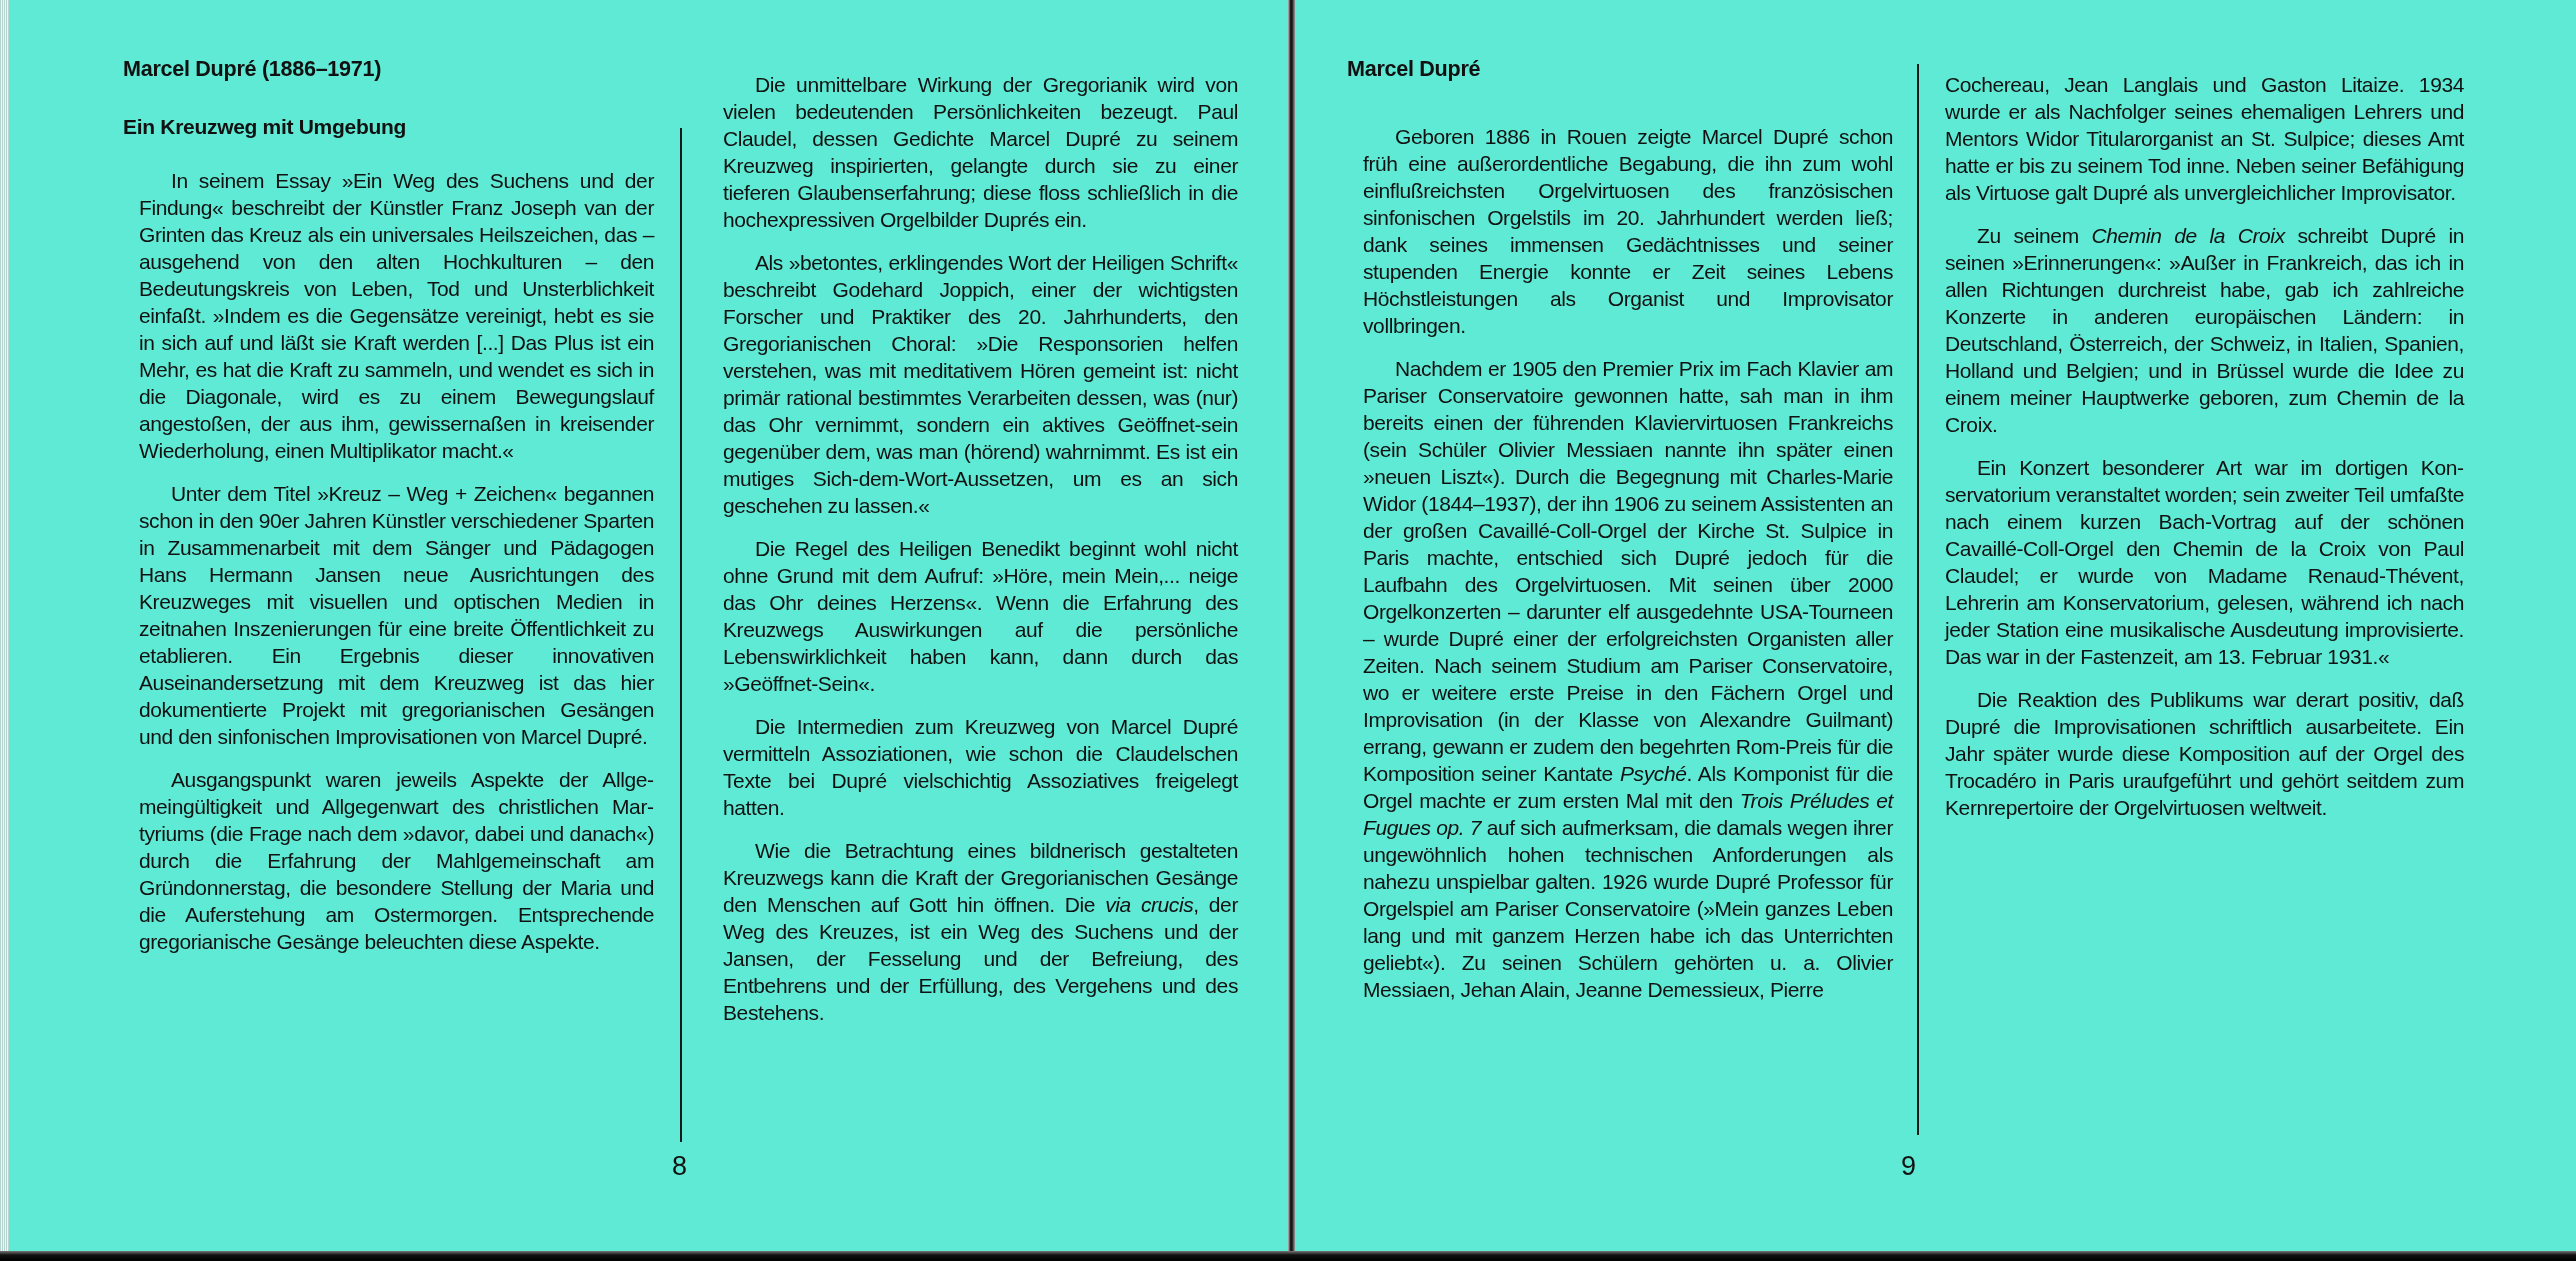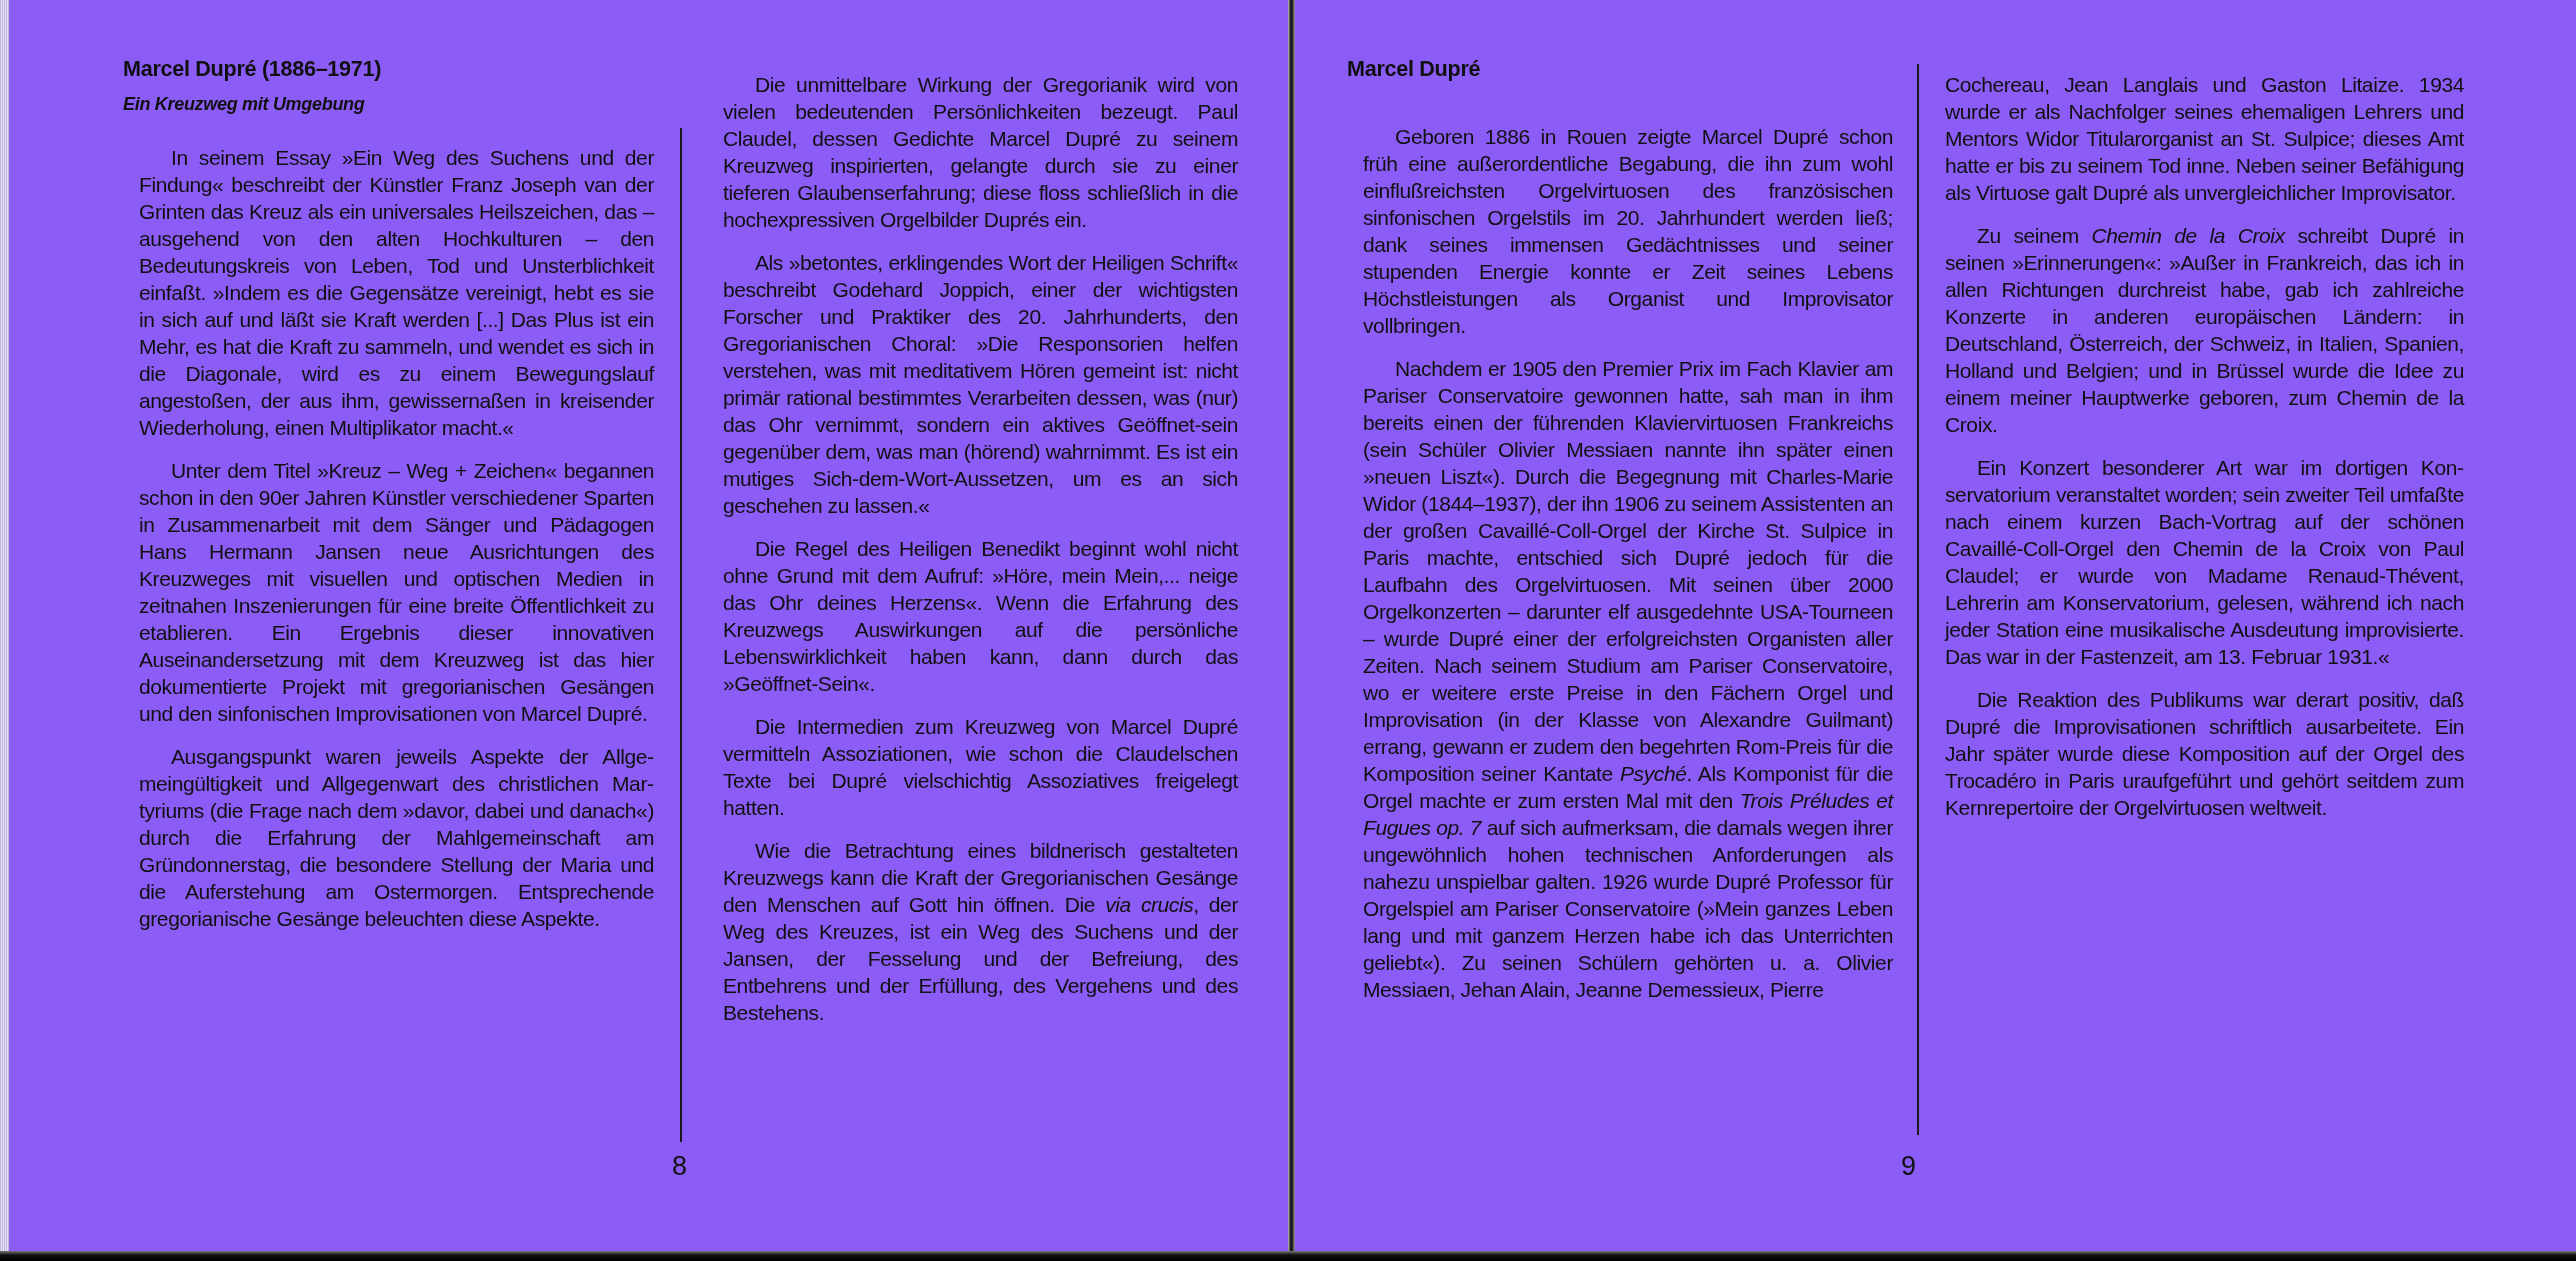--- a/index.html
+++ b/index.html
@@ -2,21 +2,21 @@
 <html style="font-size:10.8px"><head>
 <meta charset="utf-8">
 <style>
   html, body { margin: 0; padding: 0; }
   body {
     width: 2576px; height: 1261px; overflow: hidden;
     background: #ffffff; position: relative;
     font-family: "Liberation Sans", "DejaVu Sans", sans-serif;
     color: #111111;
   }
-  .spread { position: absolute; inset: 0; background: #8b5cf6; }
+  .spread { position: absolute; inset: 0; background: #5eead4; }
   .left-edge {
     position: absolute; left: 0; top: 0; width: 9.4px; height: 1253px;
     background: repeating-linear-gradient(90deg, #cfcfcf 0 0.7px, #ffffff 0.7px 2px);
     opacity: .8;
   }
   .gutter {
     position: absolute; left: 1288px; top: 0; width: 6.7px; height: 1261px;
     background: linear-gradient(90deg, #bdbdbd 0, #222 35%, #111 55%, #9a9a9a 100%);
   }
   .bottom-band {
@@ -27,21 +27,21 @@
   .column {
     position: absolute;
     font-size: 21px; line-height: 27px;
     text-align: justify; hyphens: manual;
     letter-spacing: -0.4px;
     transform-origin: left top;
   }
   .column p { margin: 16px; text-indent: 32px; }
   .column p.noindent { text-indent: 0; }
   .h-title { font-weight: bold; font-size: 21.6px; line-height: 28px; text-indent: 0; letter-spacing: -0.3px; }
-  .h-sub { font-weight: bold; font-size: 18px; line-height: 28px; text-indent: 0; margin-top: 7px; margin-bottom: 25.6px; letter-spacing: -0.3px; font-style: italic; }
+  .h-sub { font-weight: bold; font-size: 21px; line-height: 28px; text-indent: 0; margin-top: 30px; margin-bottom: 25.6px; letter-spacing: -0.3px; }
   .page-num {
     position: absolute; font-size: 27px; line-height: 27px;
     font-family: "Liberation Sans", sans-serif; color: #111;
   }
   em { font-style: italic; }
 </style>
 </head>
 <body>
 
 <div class="spread">

